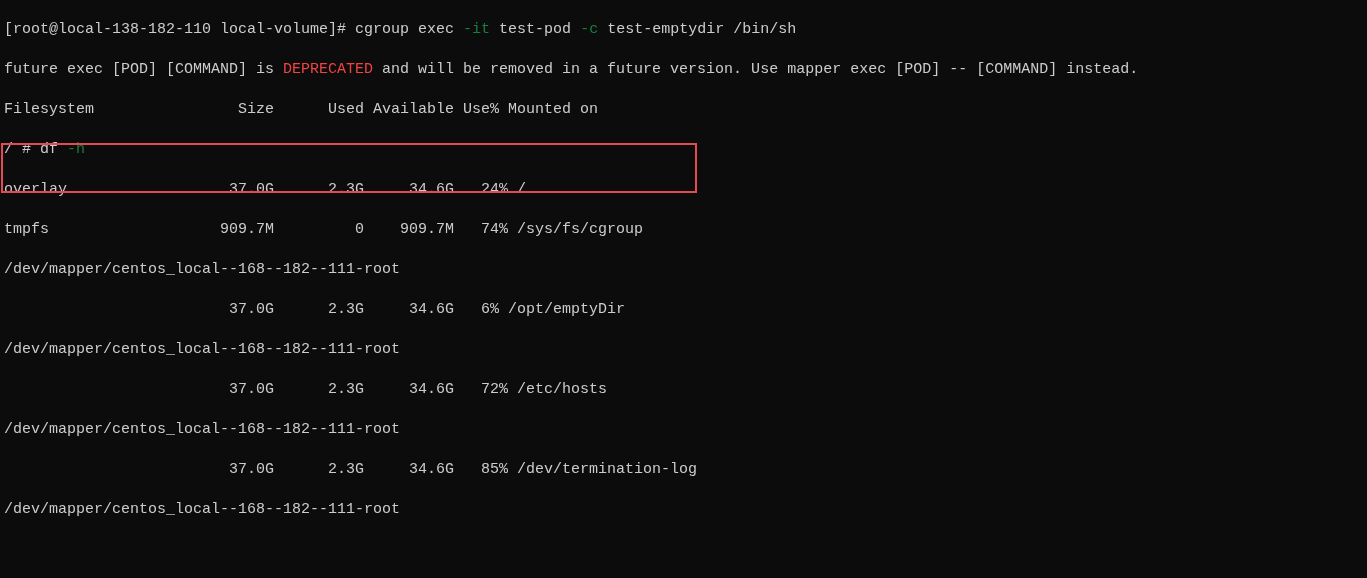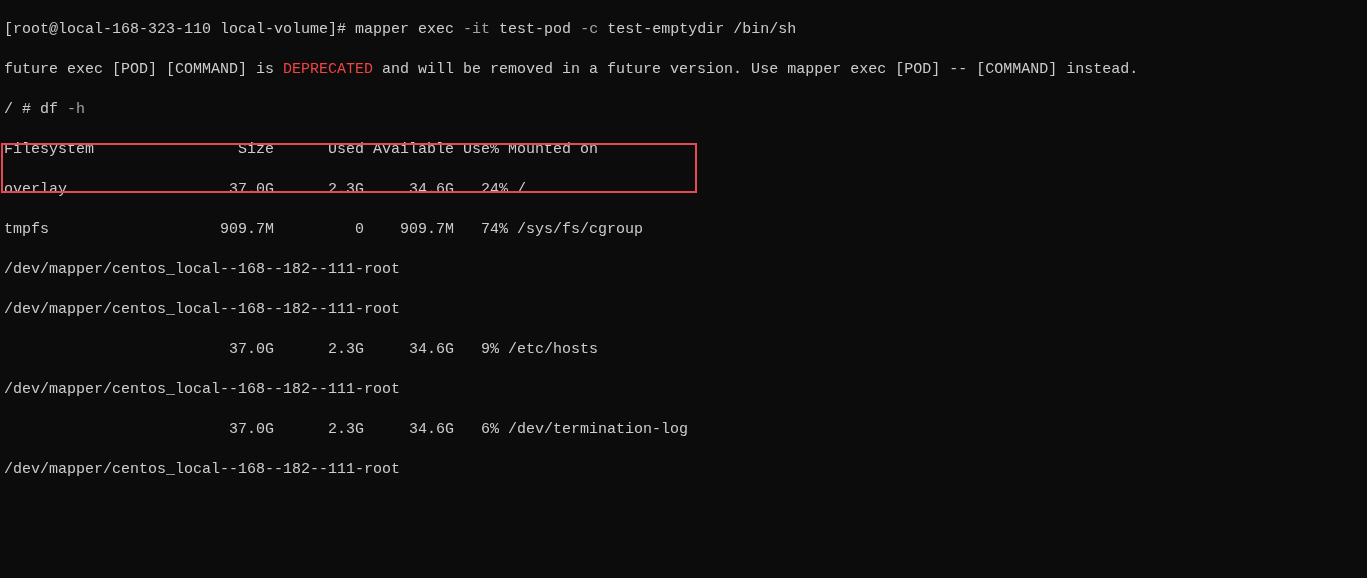--- a/index.html
+++ b/index.html
@@ -1,40 +1,41 @@
 <!DOCTYPE html>
 <html><head>
 <meta charset="utf-8">
 <style>
   html,body{margin:0;padding:0;background:#0c0c0c;color:#ccc;
     font-family:"Consolas","Courier New",monospace;font-size:15px;
     line-height:20px;width:1367px;height:578px;overflow:hidden}
   .term{padding:0 4px 4px 4px;white-space:pre;position:relative}
   .prompt{color:#ccc}
   .cmd{color:#ccc}
-  .flag{color:#a3a3a3}
+  .flag{color:#15803d}
   .dep{color:#ef4444}
   .box{position:absolute;border:2px solid #e74856;pointer-events:none}
   .row{display:block}
 </style>
 </head>
 <body>
 
 <div class="term">
-<span class="row"><span class="prompt">[root@local-168-323-110 local-volume]# </span><span class="cmd">mapper exec </span><span class="flag">-it</span><span class="cmd"> test-pod </span><span class="flag">-c</span><span class="cmd"> test-emptydir /bin/sh</span></span>
+<span class="row"><span class="prompt">[root@local-138-182-110 local-volume]# </span><span class="cmd">cgroup exec </span><span class="flag">-it</span><span class="cmd"> test-pod </span><span class="flag">-c</span><span class="cmd"> test-emptydir /bin/sh</span></span>
 <span class="row"><span>future exec [POD] [COMMAND] is </span><span class="dep">DEPRECATED</span><span> and will be removed in a future version. Use mapper exec [POD] -- [COMMAND] instead.</span></span>
+<span class="row">Filesystem                Size      Used Available Use% Mounted on</span>
 <span class="row"><span class="prompt">/ # </span><span class="cmd">df </span><span class="flag">-h</span></span>
-<span class="row">Filesystem                Size      Used Available Use% Mounted on</span>
 <span class="row">overlay                  37.0G      2.3G     34.6G   24% /</span>
 <span class="row">tmpfs                   909.7M         0    909.7M   74% /sys/fs/cgroup</span>
 <span class="row">/dev/mapper/centos_local--168--182--111-root</span>
+<span class="row">                         37.0G      2.3G     34.6G   6% /opt/emptyDir</span>
 <span class="row">/dev/mapper/centos_local--168--182--111-root</span>
-<span class="row">                         37.0G      2.3G     34.6G   9% /etc/hosts</span>
+<span class="row">                         37.0G      2.3G     34.6G   72% /etc/hosts</span>
 <span class="row">/dev/mapper/centos_local--168--182--111-root</span>
-<span class="row">                         37.0G      2.3G     34.6G   6% /dev/termination-log</span>
+<span class="row">                         37.0G      2.3G     34.6G   85% /dev/termination-log</span>
 <span class="row">/dev/mapper/centos_local--168--182--111-root</span>
 
 
 
 
 
 
 
 
 

